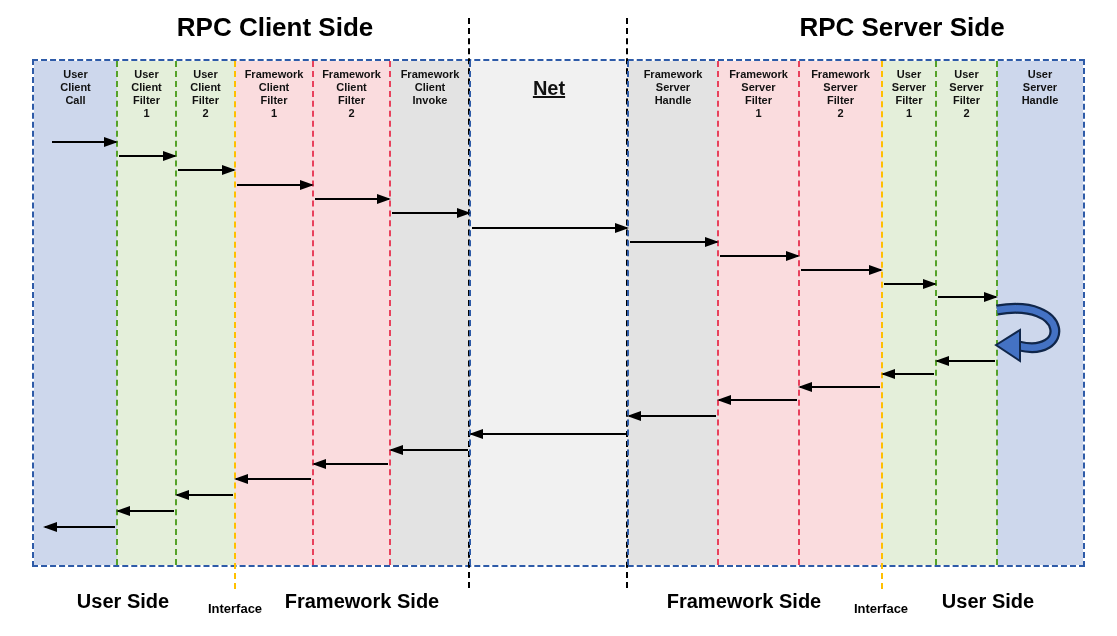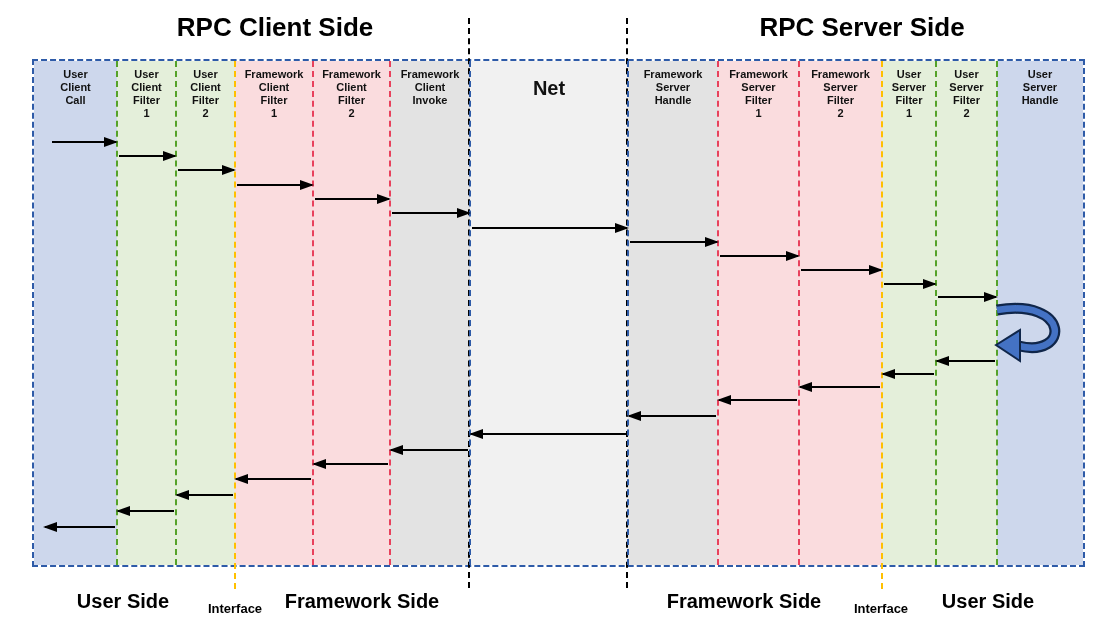--- a/index.html
+++ b/index.html
@@ -31,21 +31,21 @@
     color:#000;font-weight:600;
   }
   .flabel.large{top:590px;font-size:20px;}
   .flabel.small{top:601px;font-size:13px;}
 </style>
 </head>
 <body>
 
 <div id="stage">
   <div class="title" style="left:275px">RPC Client Side</div>
-  <div class="title" style="left:862px">RPC Server Side</div>
+  <div class="title" style="left:902px">RPC Server Side</div>
   <div id="outer-box"></div>
   <div id="generated">
       <div class="col-fill" style="left: 34px; width: 83px; background: rgb(205, 215, 236);"></div>
       <div class="col-head" style="left: 34px; width: 83px;">User
 Client
 Call</div>
       <div class="col-fill" style="left: 117px; width: 59px; background: rgb(228, 239, 218);"></div>
       <div class="col-head" style="left: 117px; width: 59px;">User
 Client
 Filter
@@ -63,21 +63,21 @@
       <div class="col-fill" style="left: 313px; width: 77px; background: rgb(250, 220, 222);"></div>
       <div class="col-head" style="left: 313px; width: 77px;">Framework
 Client
 Filter
 2</div>
       <div class="col-fill" style="left: 390px; width: 80px; background: rgb(227, 227, 227);"></div>
       <div class="col-head" style="left: 390px; width: 80px;">Framework
 Client
 Invoke</div>
       <div class="col-fill" style="left: 470px; width: 158px; background: rgb(241, 241, 241);"></div>
-      <div class="col-head big" style="left: 470px; width: 158px;">Net</div>
+      <div class="col-head big" style="left: 470px; width: 158px; text-decoration: underline;">Net</div>
       <div class="col-fill" style="left: 628px; width: 90px; background: rgb(227, 227, 227);"></div>
       <div class="col-head" style="left: 628px; width: 90px;">Framework
 Server
 Handle</div>
       <div class="col-fill" style="left: 718px; width: 81px; background: rgb(250, 220, 222);"></div>
       <div class="col-head" style="left: 718px; width: 81px;">Framework
 Server
 Filter
 1</div>
       <div class="col-fill" style="left: 799px; width: 83px; background: rgb(250, 220, 222);"></div>

